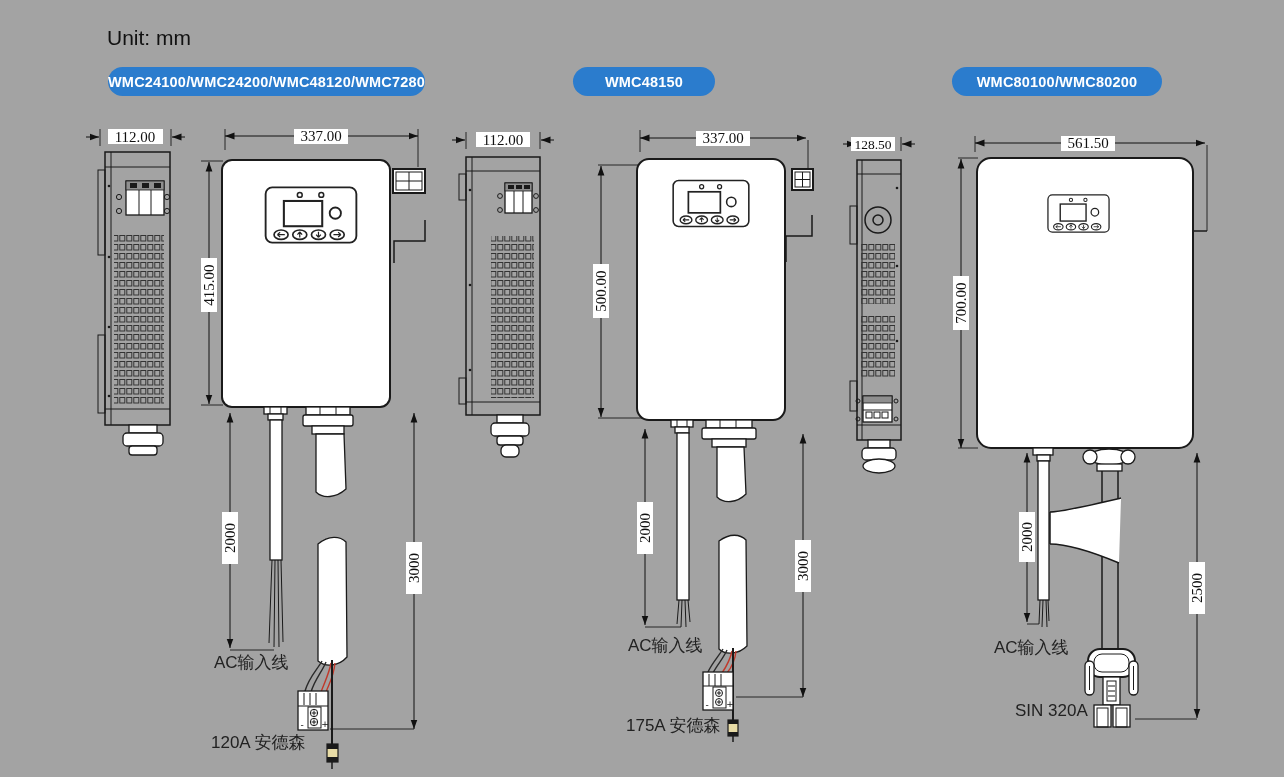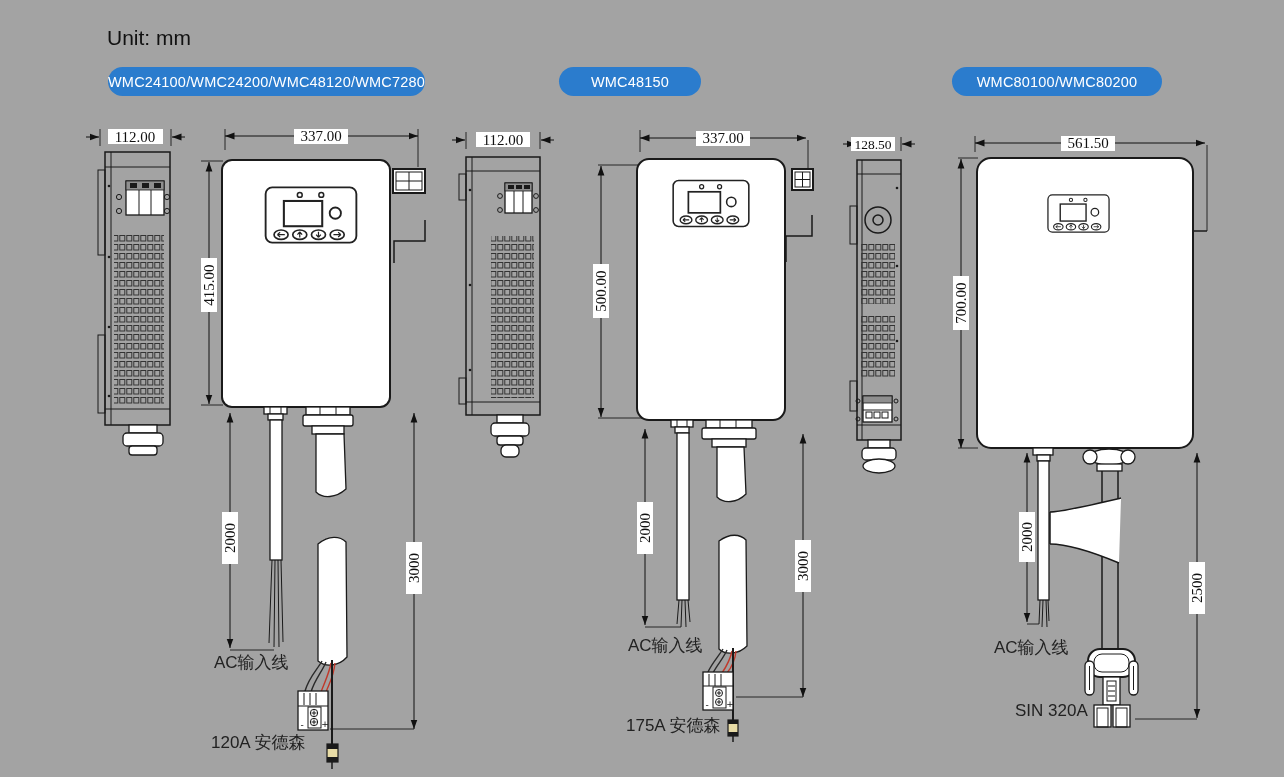--- a/index.html
+++ b/index.html
@@ -1,23 +1,23 @@
 <!DOCTYPE html>
 <html><head>
 <meta charset="utf-8">
 <style>
   html,body{margin:0;padding:0;background:#ffffff;}
   .canvas{position:relative;width:1284px;height:777px;background:#a3a3a3;overflow:hidden;
           font-family:"Liberation Sans",sans-serif;}
   .title{position:absolute;left:107px;top:26px;font-size:21px;color:#111;}
   .badge{position:absolute;top:67px;height:29px;background:#2b7ccd;color:#fff;
          border-radius:15px;display:flex;align-items:center;justify-content:center;
-         font-size:14.5px;font-weight:normal;letter-spacing:.2px;}
+         font-size:14.5px;font-weight:bold;letter-spacing:.2px;}
   .b1{left:108px;width:317px}
-  .b2{left:559px;width:142px}
+  .b2{left:573px;width:142px}
   .b3{left:952px;width:210px}
   svg.draw{position:absolute;left:0;top:0;}
   
   .s1{stroke:#1a1a1a;stroke-width:1;fill:none}
   .s15{stroke:#1a1a1a;stroke-width:1.5;fill:none}
   .s2{stroke:#1a1a1a;stroke-width:2;fill:none}
   .sw{stroke:#1a1a1a;stroke-width:1.3;fill:#fff}
   .sw2{stroke:#1a1a1a;stroke-width:2;fill:#fff}
   .ext{stroke:#1a1a1a;stroke-width:0.9;fill:none}
   .dimline{stroke:#111;stroke-width:1;fill:none}

